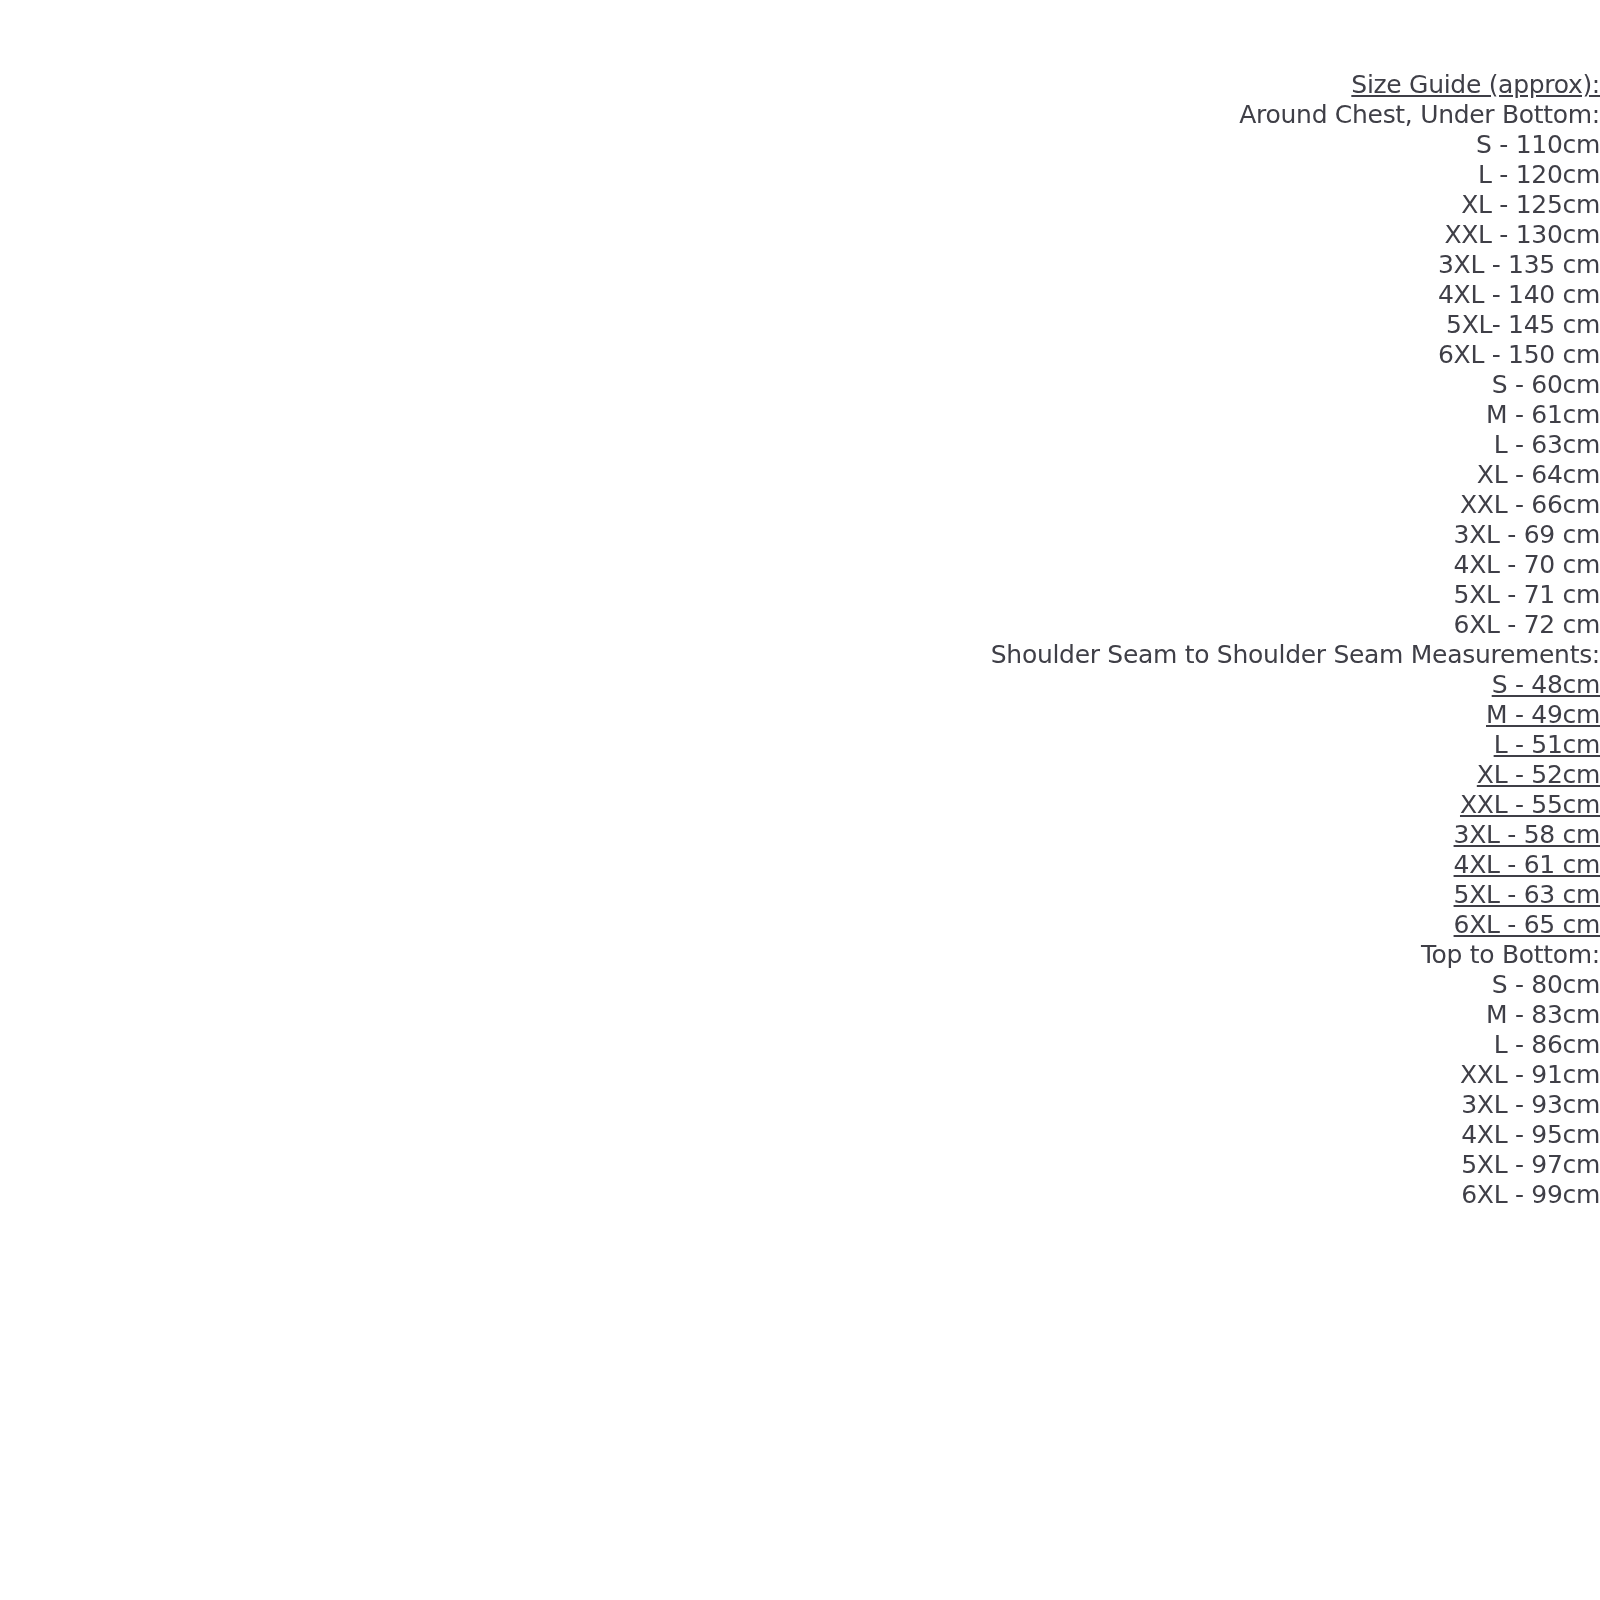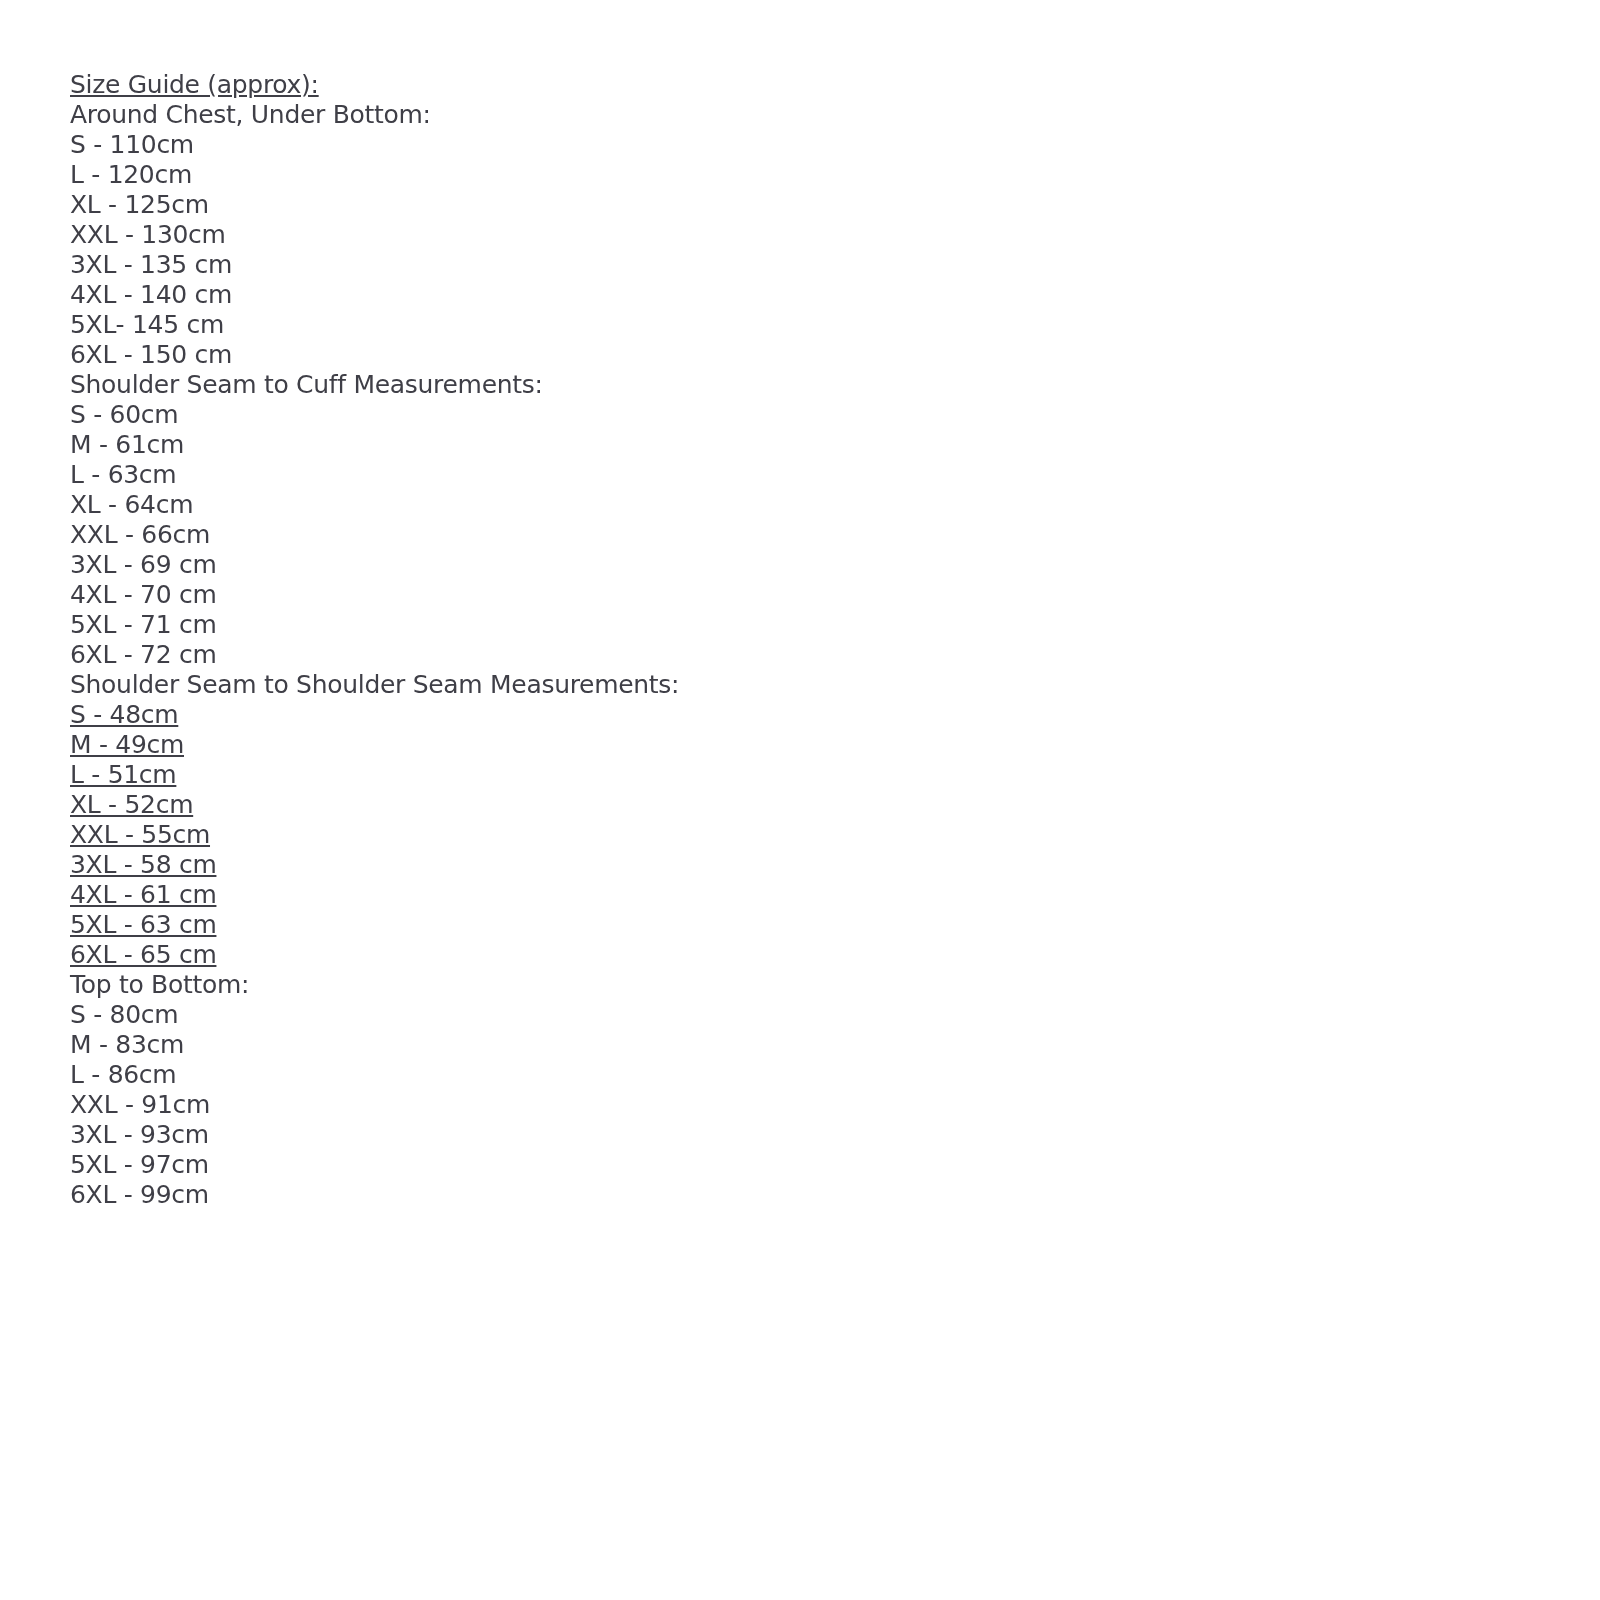--- a/index.html
+++ b/index.html
@@ -9,21 +9,21 @@
   }
   body {
     width: 1600px;
     height: 1600px;
     overflow: hidden;
   }
   .doc {
     box-sizing: border-box;
     width: 100%;
     padding: 70px 0 0 70px; 
-    text-align: left;
+    text-align: right;
     font-family: "DejaVu Sans", "Liberation Sans", sans-serif;
     font-size: 25px;
     line-height: 30px;
     letter-spacing: -0.3px;
     color: #3f3f47;
   }
   .doc p, .doc div, .doc section { margin: 0; padding: 0; }
   .title { text-decoration: underline; }
   .mb32 { margin-bottom: 32px; }
   .mb37 { margin-bottom: 37px; }
@@ -47,21 +47,20 @@
       <div class="size-line">XL - 125cm</div>
       <div class="size-line">XXL - 130cm</div>
       <div class="size-line">3XL - 135 cm</div>
       <div class="size-line">4XL - 140 cm</div>
       <div class="size-line">5XL- 145 cm</div>
       <div class="size-line">6XL - 150 cm</div>
     </div>
   </section>
 
   <section>
-    <p class="heading">Shoulder Seam to Cuff Measurements:</p>
     <div class="size-list mb31">
       <div class="size-line">S - 60cm</div>
       <div class="size-line">M - 61cm</div>
       <div class="size-line">L - 63cm</div>
       <div class="size-line">XL - 64cm</div>
       <div class="size-line">XXL - 66cm</div>
       <div class="size-line">3XL - 69 cm</div>
       <div class="size-line">4XL - 70 cm</div>
       <div class="size-line">5XL - 71 cm</div>
       <div class="size-line">6XL - 72 cm</div>
@@ -84,18 +83,19 @@
   </section>
 
   <section>
     <p class="heading">Top to Bottom:</p>
     <div class="size-list">
       <div class="size-line">S - 80cm</div>
       <div class="size-line">M - 83cm</div>
       <div class="size-line">L - 86cm</div>
       <div class="size-line">XXL - 91cm</div>
       <div class="size-line">3XL - 93cm</div>
+      <div class="size-line">4XL - 95cm</div>
       <div class="size-line">5XL - 97cm</div>
       <div class="size-line">6XL - 99cm</div>
     </div>
   </section>
 
 </div>
 
 </body></html>

